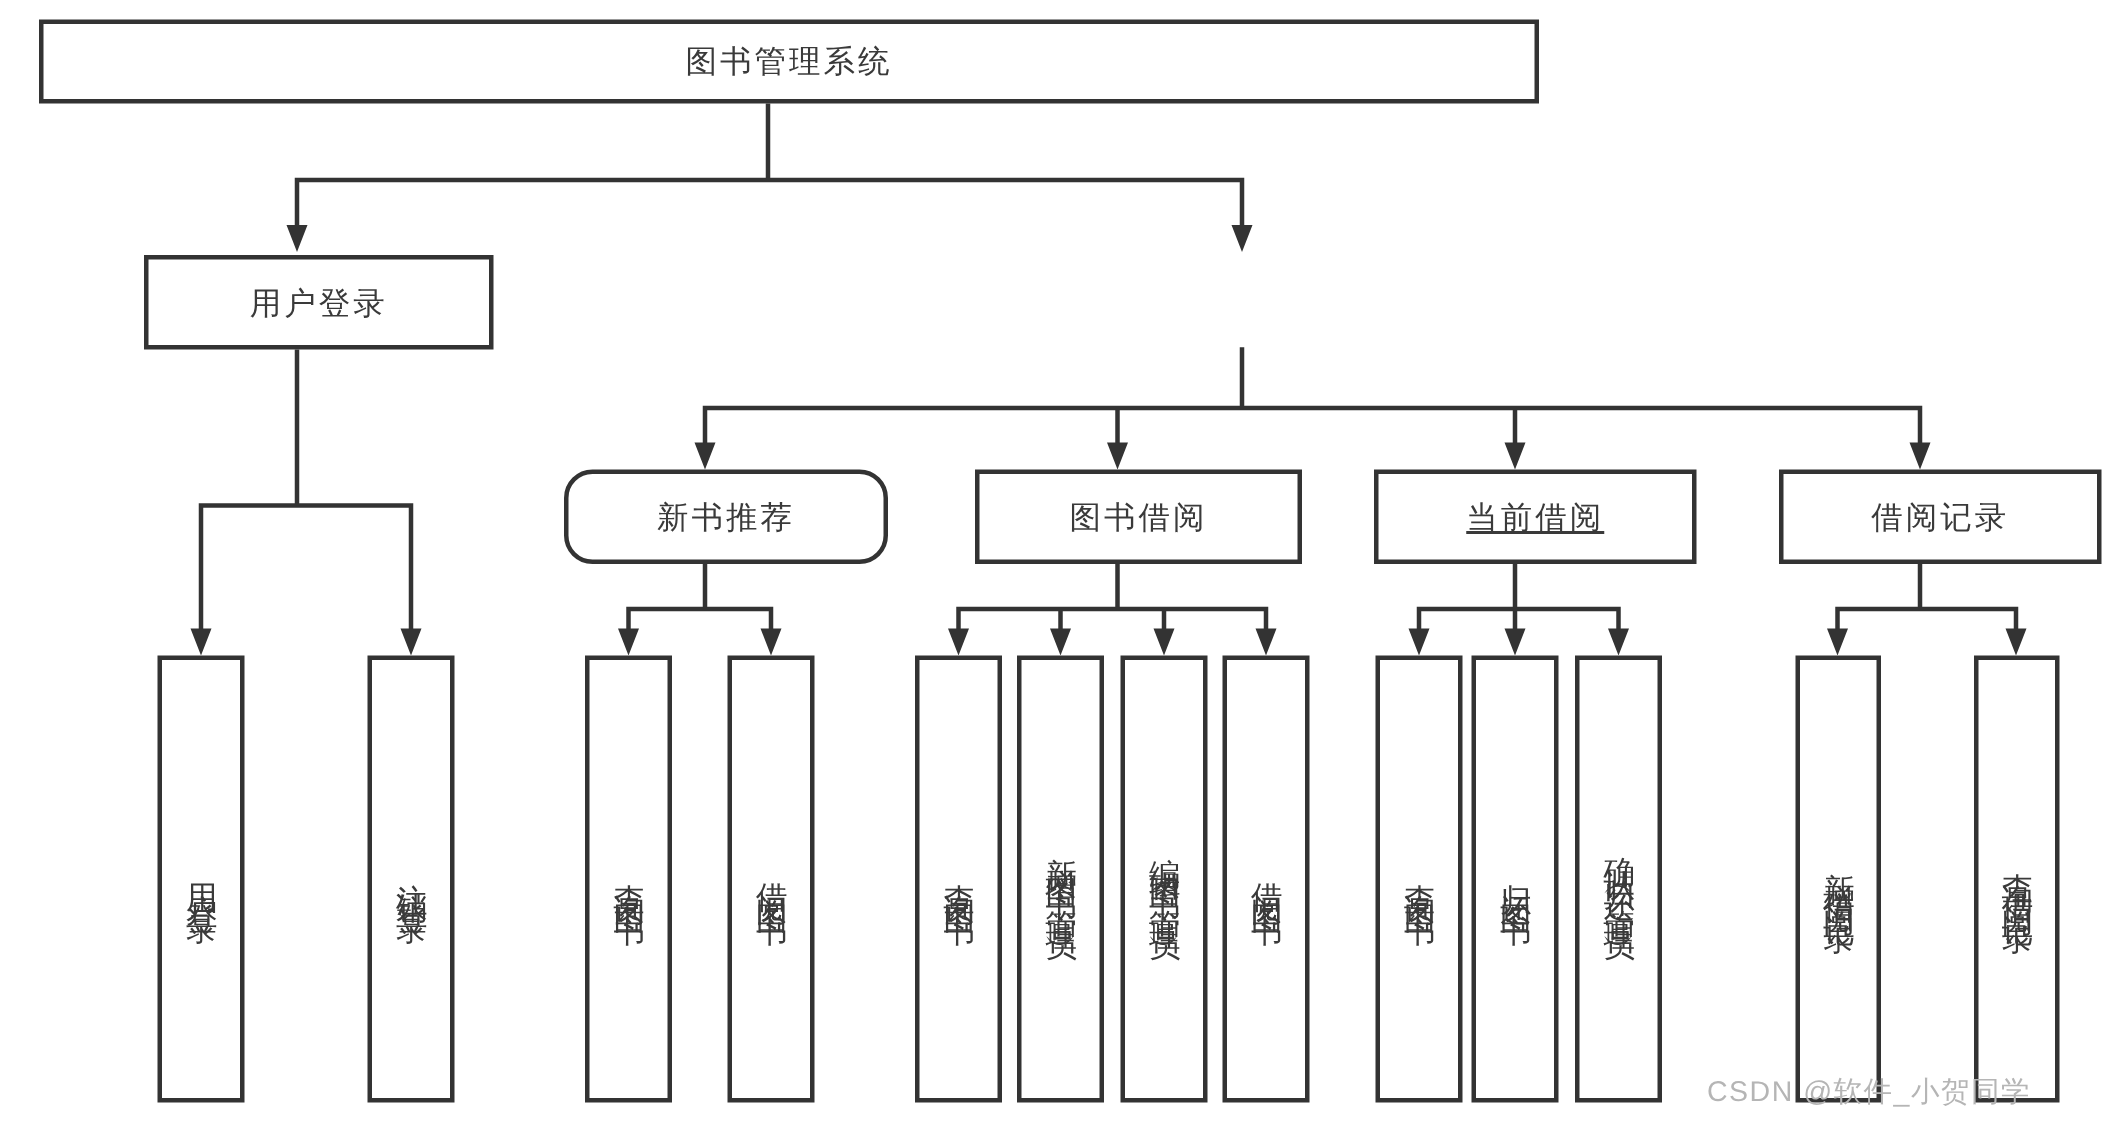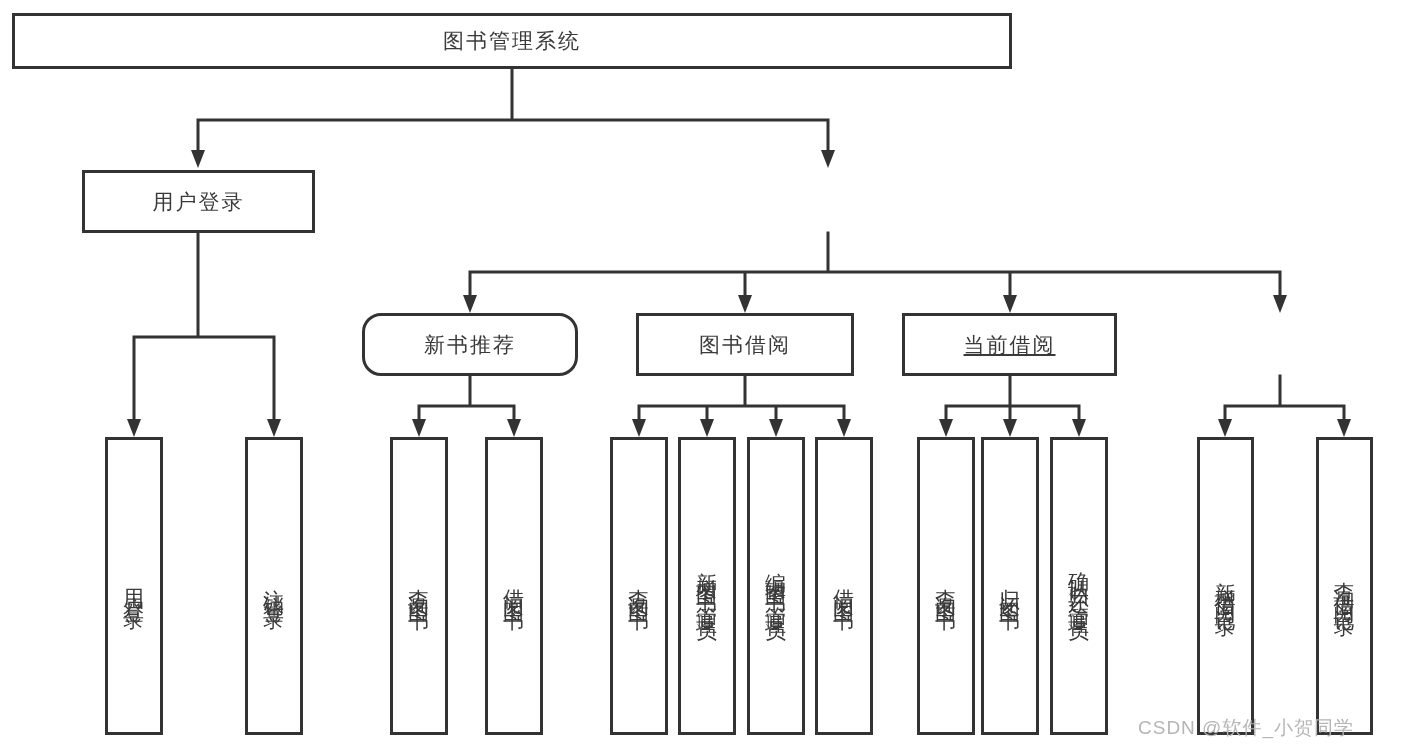--- a/index.html
+++ b/index.html
@@ -23,20 +23,21 @@
     background: #ffffff;
     color: #3a3a3a;
     display: flex;
     align-items: center;
     justify-content: center;
     font-weight: 500;
   }
   .hbox {
     font-size: 21px;
     letter-spacing: 2px;
+    margin-left: 14px;
   }
   .vbox {
     writing-mode: vertical-rl;
     text-orientation: mixed;
     font-size: 21px;
     letter-spacing: 7px;
     line-height: 1;
   }
   .watermark {
     position: absolute;
@@ -108,20 +109,21 @@
              M1337 419 h14 l-7 18 z"></path>
   </svg>
 
   <div class="box hbox" style="left:12px; top:13px; width:1000px; height:56px;">图书管理系统</div>
 
   <div class="box hbox" style="left:82px; top:170px; width:233px; height:63px;">用户登录</div>
 
   <div class="box hbox" style="left:362px; top:313px; width:216px; height:63px;border-radius:19px;">新书推荐</div>
   <div class="box hbox" style="left:636px; top:313px; width:218px; height:63px;">图书借阅</div>
   <div class="box hbox" style="left:902px; top:313px; width:215px; height:63px;text-decoration:underline;">当前借阅</div>
+  <div class="box hbox" style="left:1172px; top:313px; width:215px; height:63px;">借阅记录</div>
 
   <div class="box vbox" style="left:105px; top:437px; width:58px; height:298px;">用户登录</div>
   <div class="box vbox" style="left:245px; top:437px; width:58px; height:298px;">注销登录</div>
 
   <div class="box vbox" style="left:390px; top:437px; width:58px; height:298px;">查询图书</div>
   <div class="box vbox" style="left:485px; top:437px; width:58px; height:298px;">借阅图书</div>
 
   <div class="box vbox" style="left:610px; top:437px; width:58px; height:298px;">查询图书</div>
   <div class="box vbox" style="left:678px; top:437px; width:58px; height:298px;">新增图书（管理员）</div>
   <div class="box vbox" style="left:747px; top:437px; width:58px; height:298px;">编辑图书（管理员）</div>

